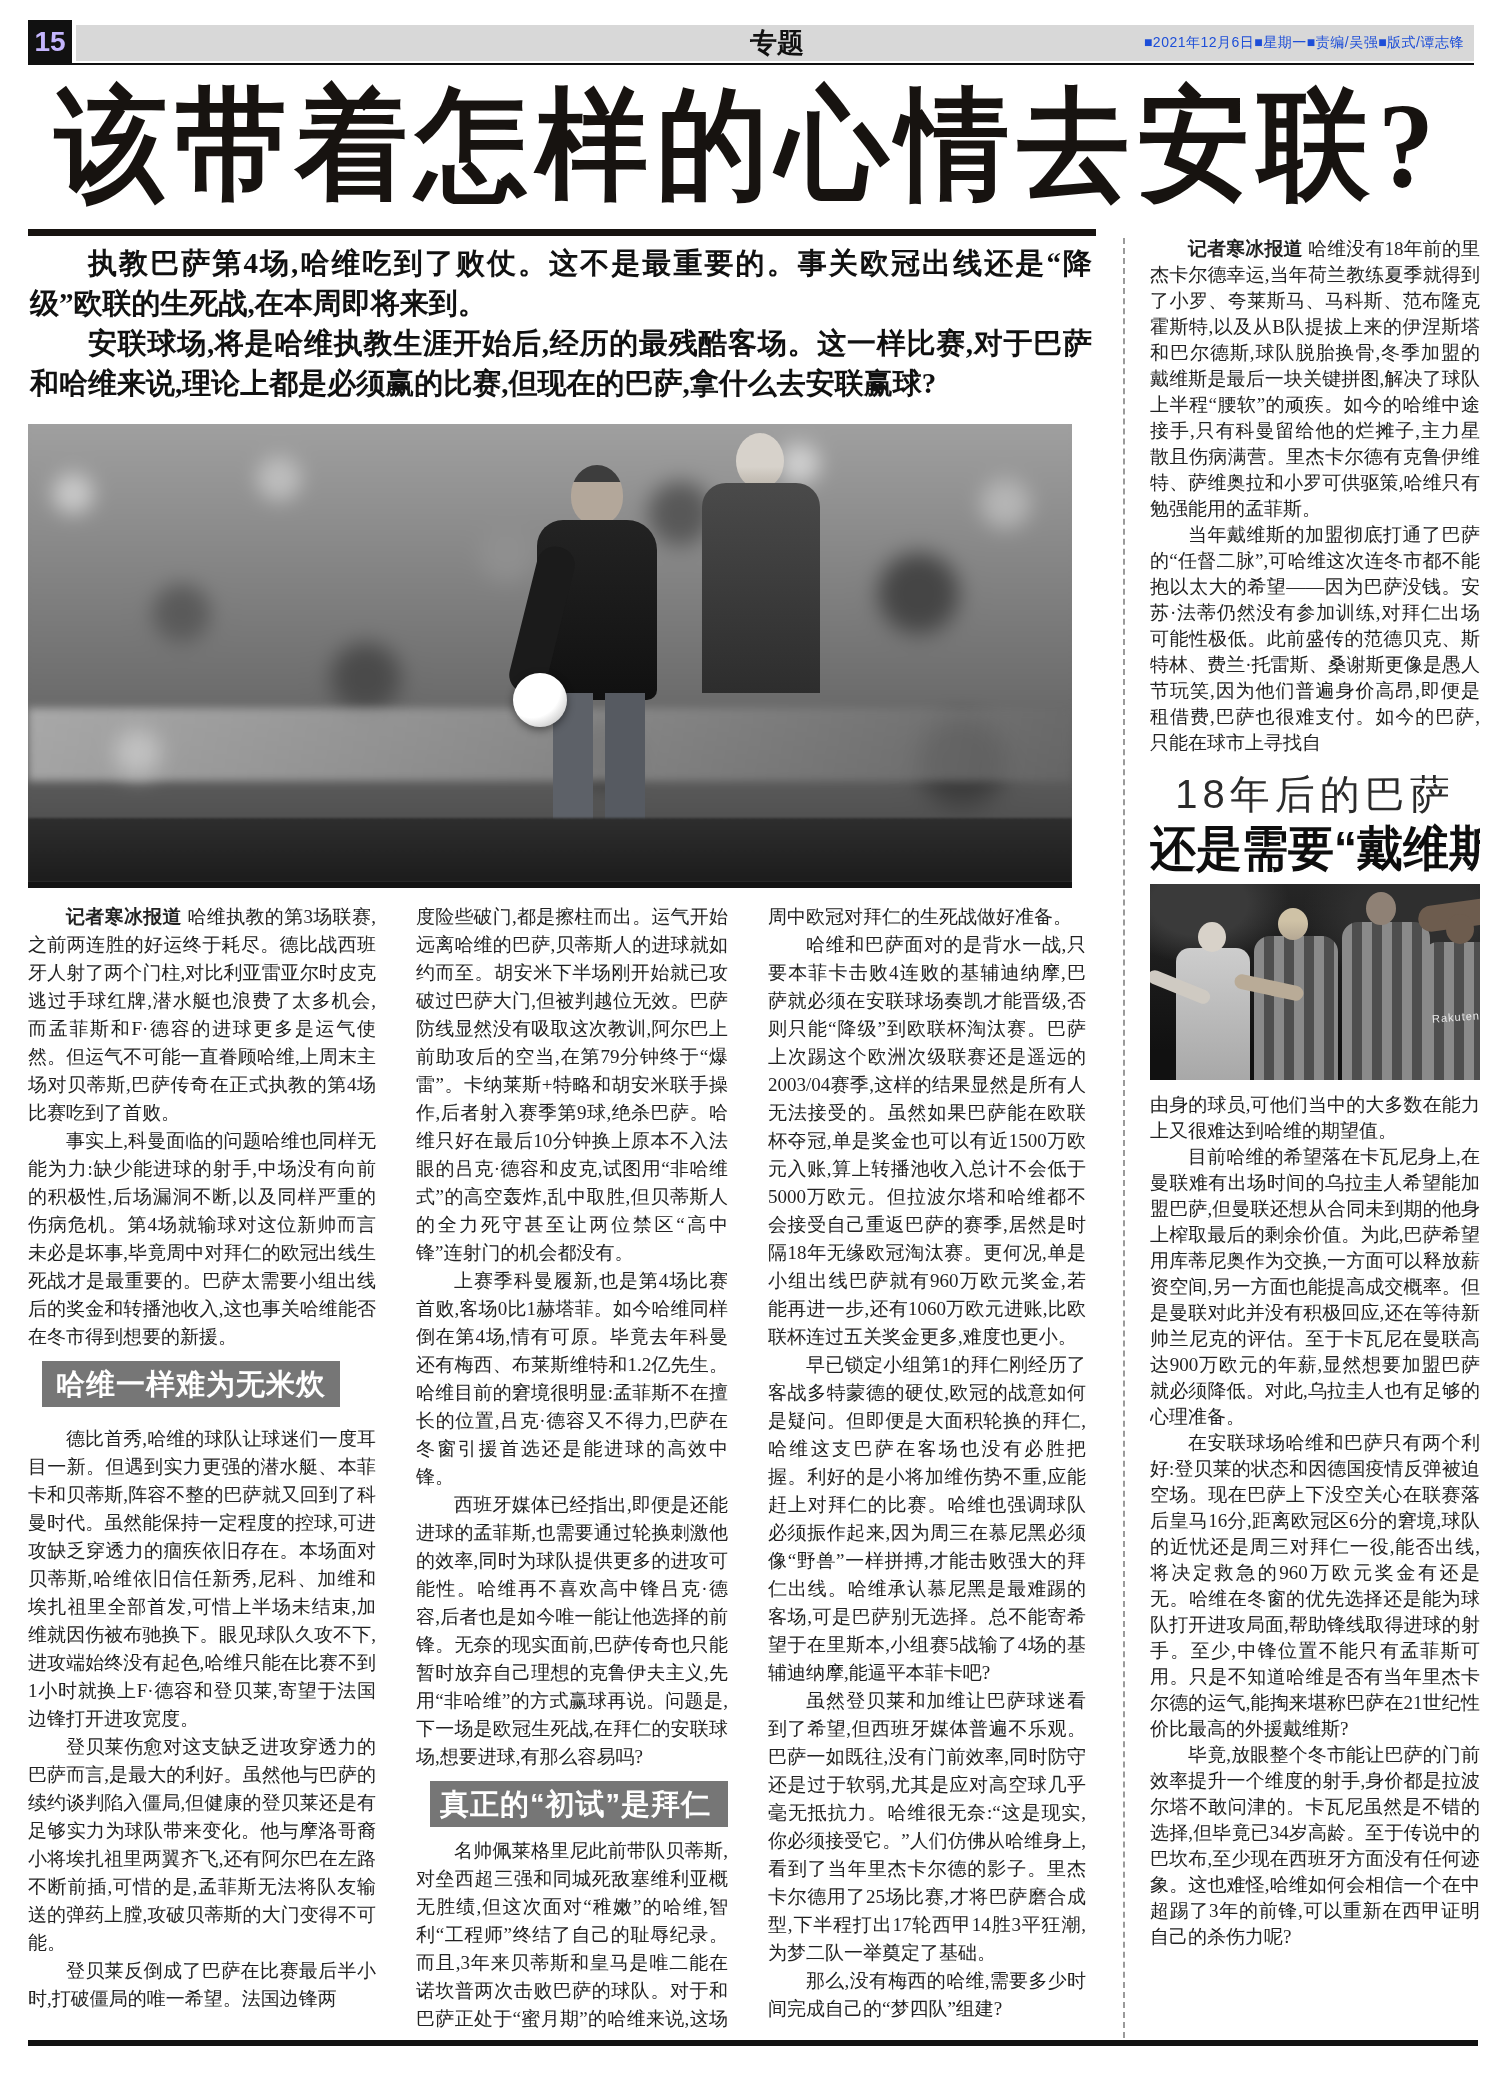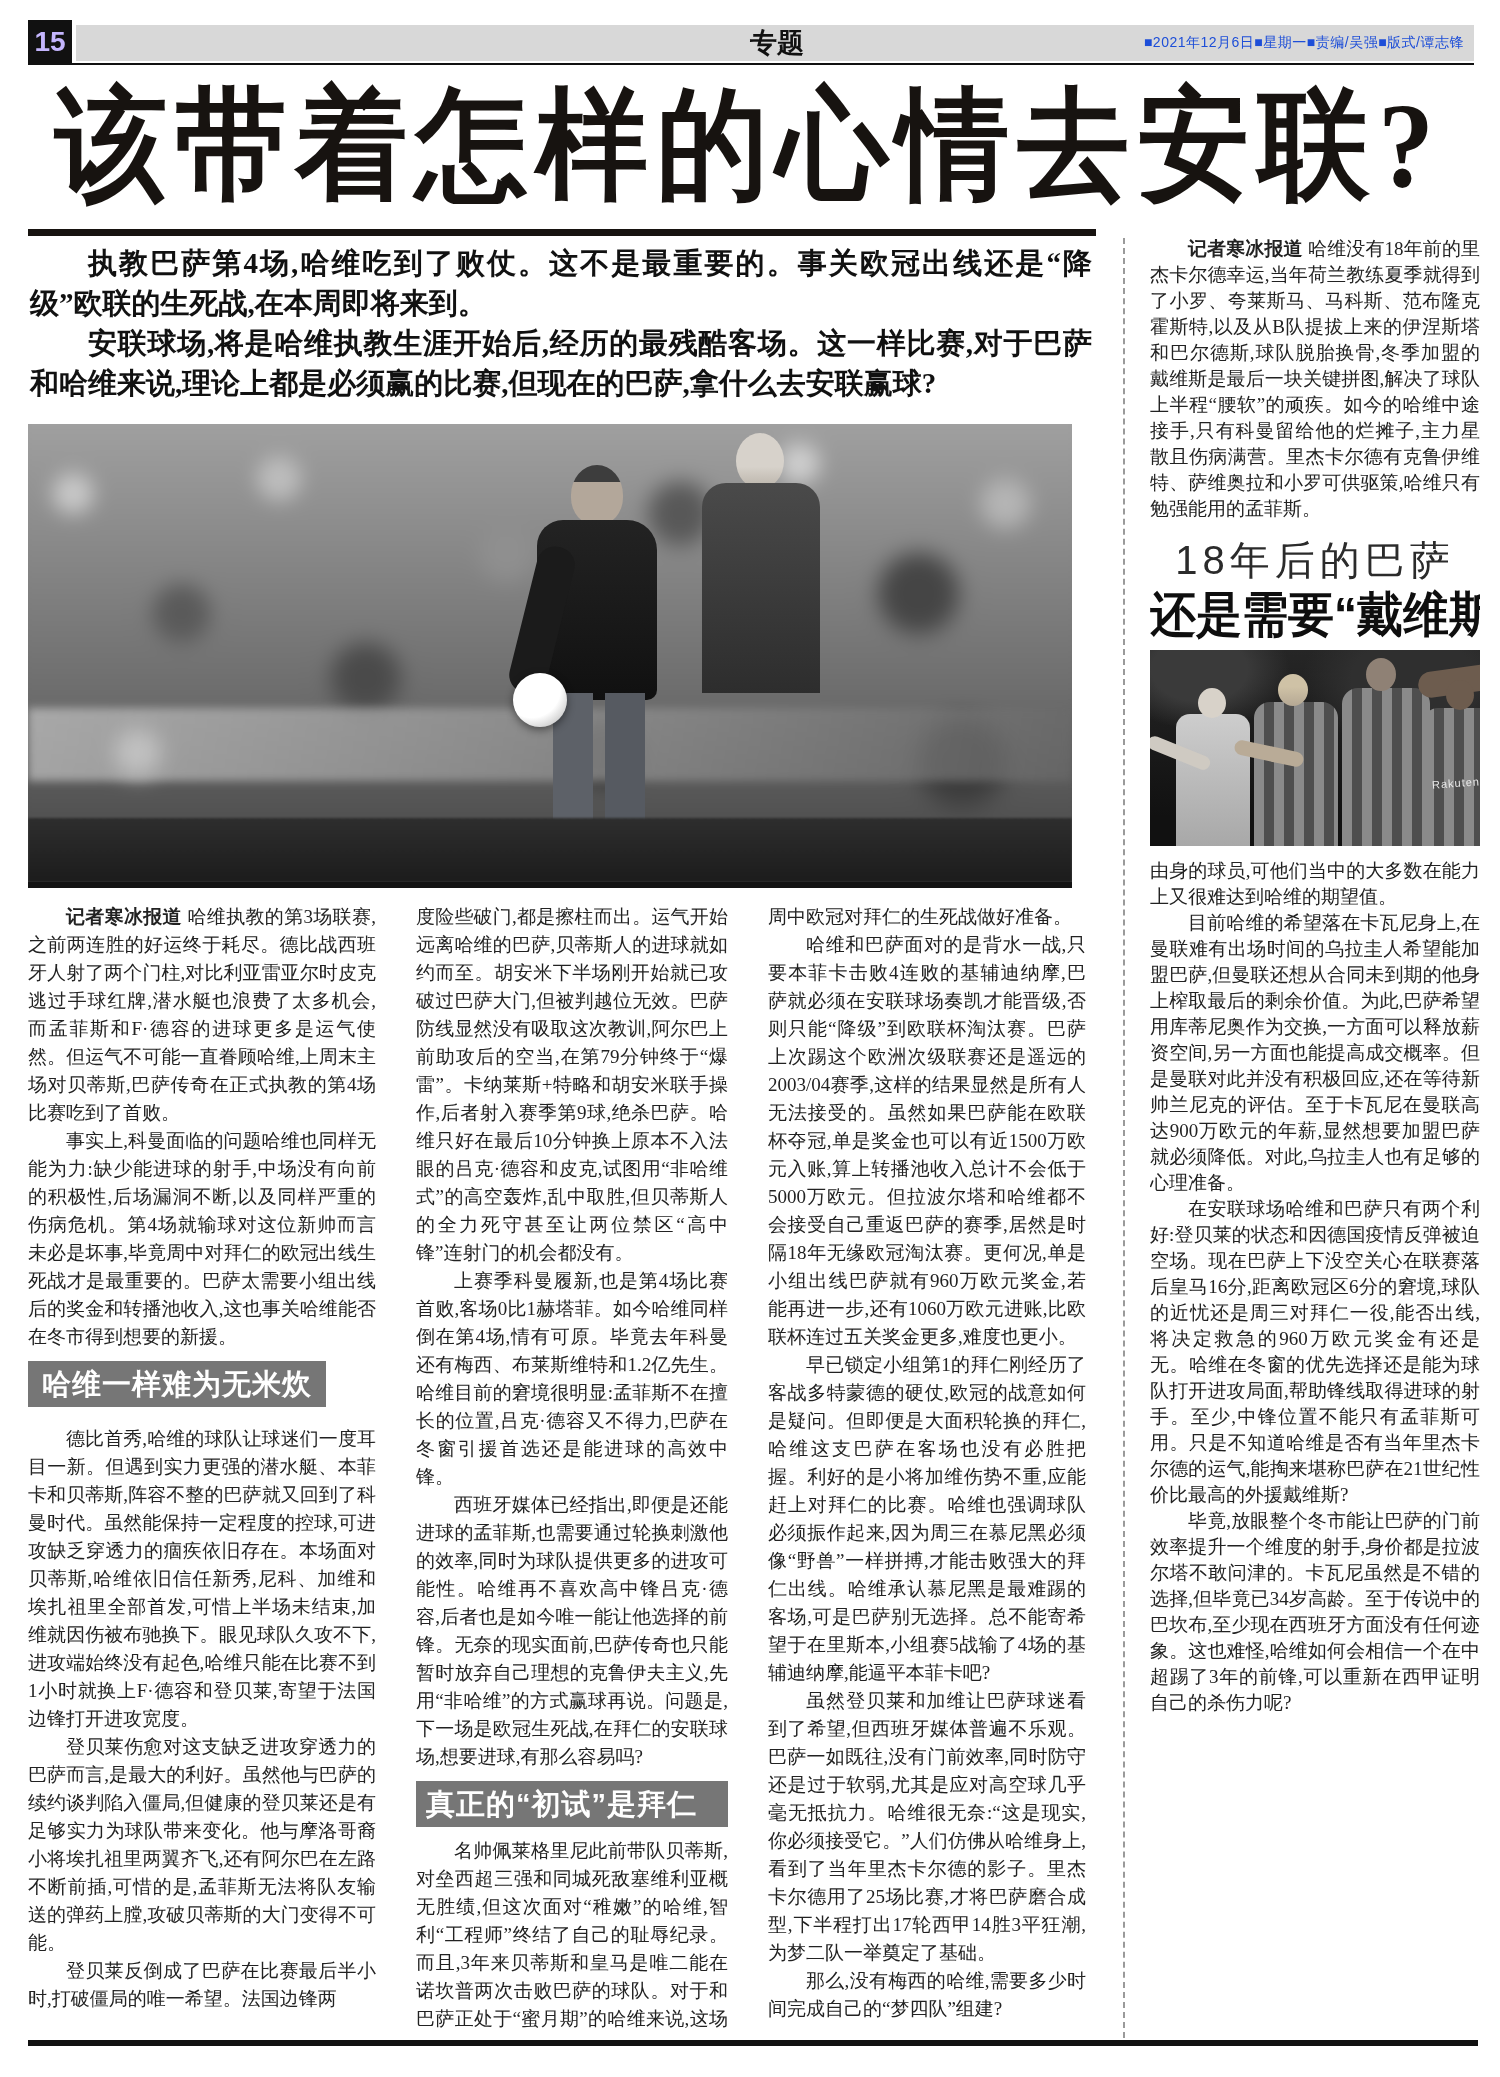--- a/index.html
+++ b/index.html
@@ -102,21 +102,21 @@
   .col1{width:348px;margin-right:40px;}
   .col2{width:312px;margin-right:40px;}
   .col3{width:318px;}
   .para{margin:0;text-indent:2em;}
   .para.cont{text-indent:0;}
   .byline{font-family:"Liberation Sans",sans-serif;font-weight:bold;font-style:normal;}
   .byline::after{content:"  ";}
   .subhead{
     background:#767676;color:#ffffff;font-family:"Liberation Sans",sans-serif;
     font-weight:bold;font-size:29px;line-height:46px;height:46px;overflow:hidden;
-    padding:0 10px;margin:10px 0 10px 0;text-indent:0;letter-spacing:1px;white-space:nowrap;
+    padding:0 10px;margin:10px 0 10px 14px;text-indent:0;letter-spacing:1px;white-space:nowrap;
   }
   .subhead.fit{display:inline-block;padding:0 14px;}
 
   
   .divider{position:absolute;left:1123px;top:238px;height:1800px;border-left:2px dashed #9a9a9a;}
   .sidebar{position:absolute;left:1150px;top:236px;width:330px;height:1804px;overflow:hidden;
     font-size:19px;line-height:26px;text-align:justify;color:#222;}
   .sidebar .para{margin:0;}
   .sb-head1{
     text-align:center;font-size:40px;line-height:52px;font-weight:normal;color:#2b2b2b;
@@ -213,20 +213,21 @@
     <p class="para">哈维和巴萨面对的是背水一战,只要本菲卡击败4连败的基辅迪纳摩,巴萨就必须在安联球场奏凯才能晋级,否则只能“降级”到欧联杯淘汰赛。巴萨上次踢这个欧洲次级联赛还是遥远的2003/04赛季,这样的结果显然是所有人无法接受的。虽然如果巴萨能在欧联杯夺冠,单是奖金也可以有近1500万欧元入账,算上转播池收入总计不会低于5000万欧元。但拉波尔塔和哈维都不会接受自己重返巴萨的赛季,居然是时隔18年无缘欧冠淘汰赛。更何况,单是小组出线巴萨就有960万欧元奖金,若能再进一步,还有1060万欧元进账,比欧联杯连过五关奖金更多,难度也更小。</p>
     <p class="para">早已锁定小组第1的拜仁刚经历了客战多特蒙德的硬仗,欧冠的战意如何是疑问。但即便是大面积轮换的拜仁,哈维这支巴萨在客场也没有必胜把握。利好的是小将加维伤势不重,应能赶上对拜仁的比赛。哈维也强调球队必须振作起来,因为周三在慕尼黑必须像“野兽”一样拼搏,才能击败强大的拜仁出线。哈维承认慕尼黑是最难踢的客场,可是巴萨别无选择。总不能寄希望于在里斯本,小组赛5战输了4场的基辅迪纳摩,能逼平本菲卡吧?</p>
     <p class="para">虽然登贝莱和加维让巴萨球迷看到了希望,但西班牙媒体普遍不乐观。巴萨一如既往,没有门前效率,同时防守还是过于软弱,尤其是应对高空球几乎毫无抵抗力。哈维很无奈:“这是现实,你必须接受它。”人们仿佛从哈维身上,看到了当年里杰卡尔德的影子。里杰卡尔德用了25场比赛,才将巴萨磨合成型,下半程打出17轮西甲14胜3平狂潮,为梦二队一举奠定了基础。</p>
     <p class="para">那么,没有梅西的哈维,需要多少时间完成自己的“梦四队”组建?</p>
   </div>
 </div>
 
 <div class="divider"></div>
 <div class="sidebar">
   <p class="para" style="text-indent:2em"><b class="byline">记者寒冰报道</b><span>哈维没有18年前的里杰卡尔德幸运,当年荷兰教练夏季就得到了小罗、夸莱斯马、马科斯、范布隆克霍斯特,以及从B队提拔上来的伊涅斯塔和巴尔德斯,球队脱胎换骨,冬季加盟的戴维斯是最后一块关键拼图,解决了球队上半程“腰软”的顽疾。如今的哈维中途接手,只有科曼留给他的烂摊子,主力星散且伤病满营。里杰卡尔德有克鲁伊维特、萨维奥拉和小罗可供驱策,哈维只有勉强能用的孟菲斯。</span></p>
+  <p class="para" style="text-indent:2em">当年戴维斯的加盟彻底打通了巴萨的“任督二脉”,可哈维这次连冬市都不能抱以太大的希望——因为巴萨没钱。安苏·法蒂仍然没有参加训练,对拜仁出场可能性极低。此前盛传的范德贝克、斯特林、费兰·托雷斯、桑谢斯更像是愚人节玩笑,因为他们普遍身价高昂,即便是租借费,巴萨也很难支付。如今的巴萨,只能在球市上寻找自</p>
   <div class="sb-head1">18年后的巴萨</div>
   <div class="sb-head2">还是需要“戴维斯”</div>
   <div class="photo-side">
     <div class="ps-ref-torso"></div>
     <div class="ps-ref-arm"></div>
     <div class="ps-head ps-ref-head"></div>
     <div class="ps-p1-torso stripes"></div>
     <div class="ps-p1-arm"></div>
     <div class="ps-head ps-p1-head"></div>
     <div class="ps-p2-torso stripes"></div>

